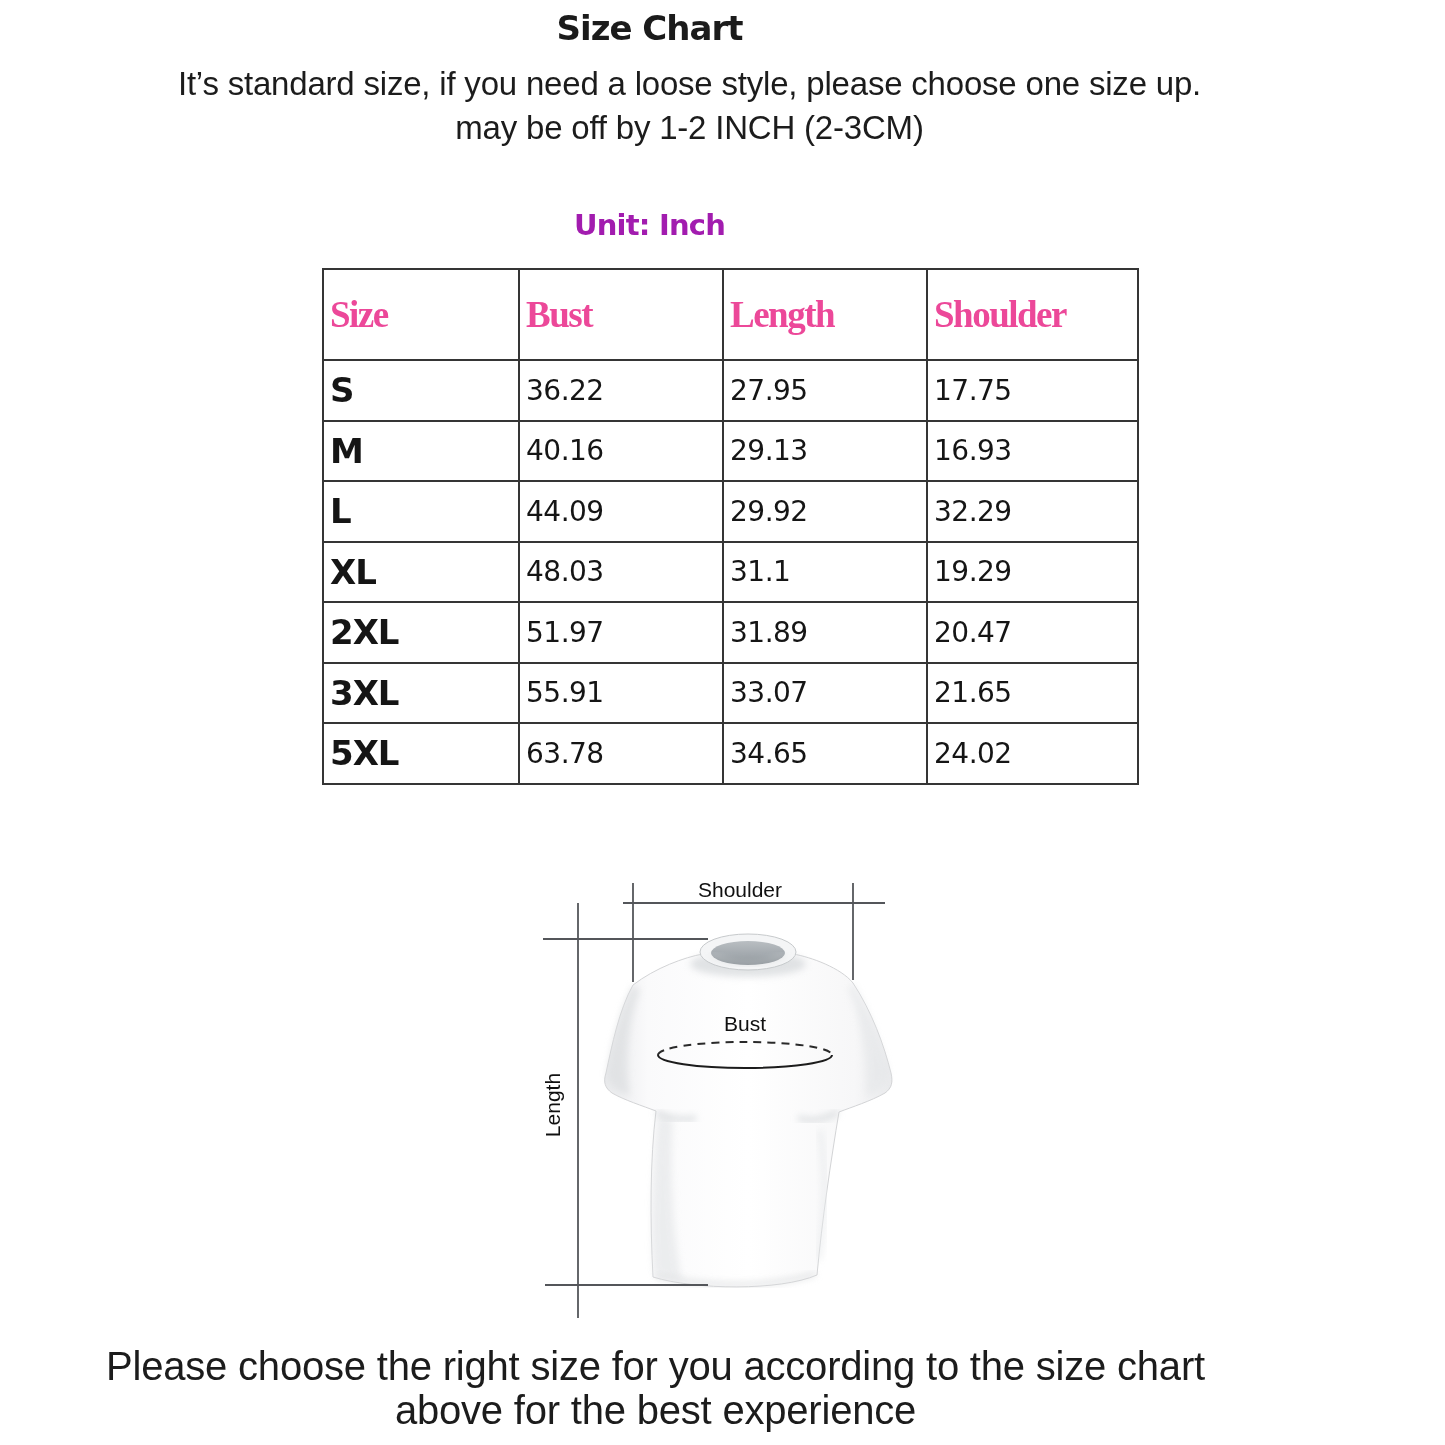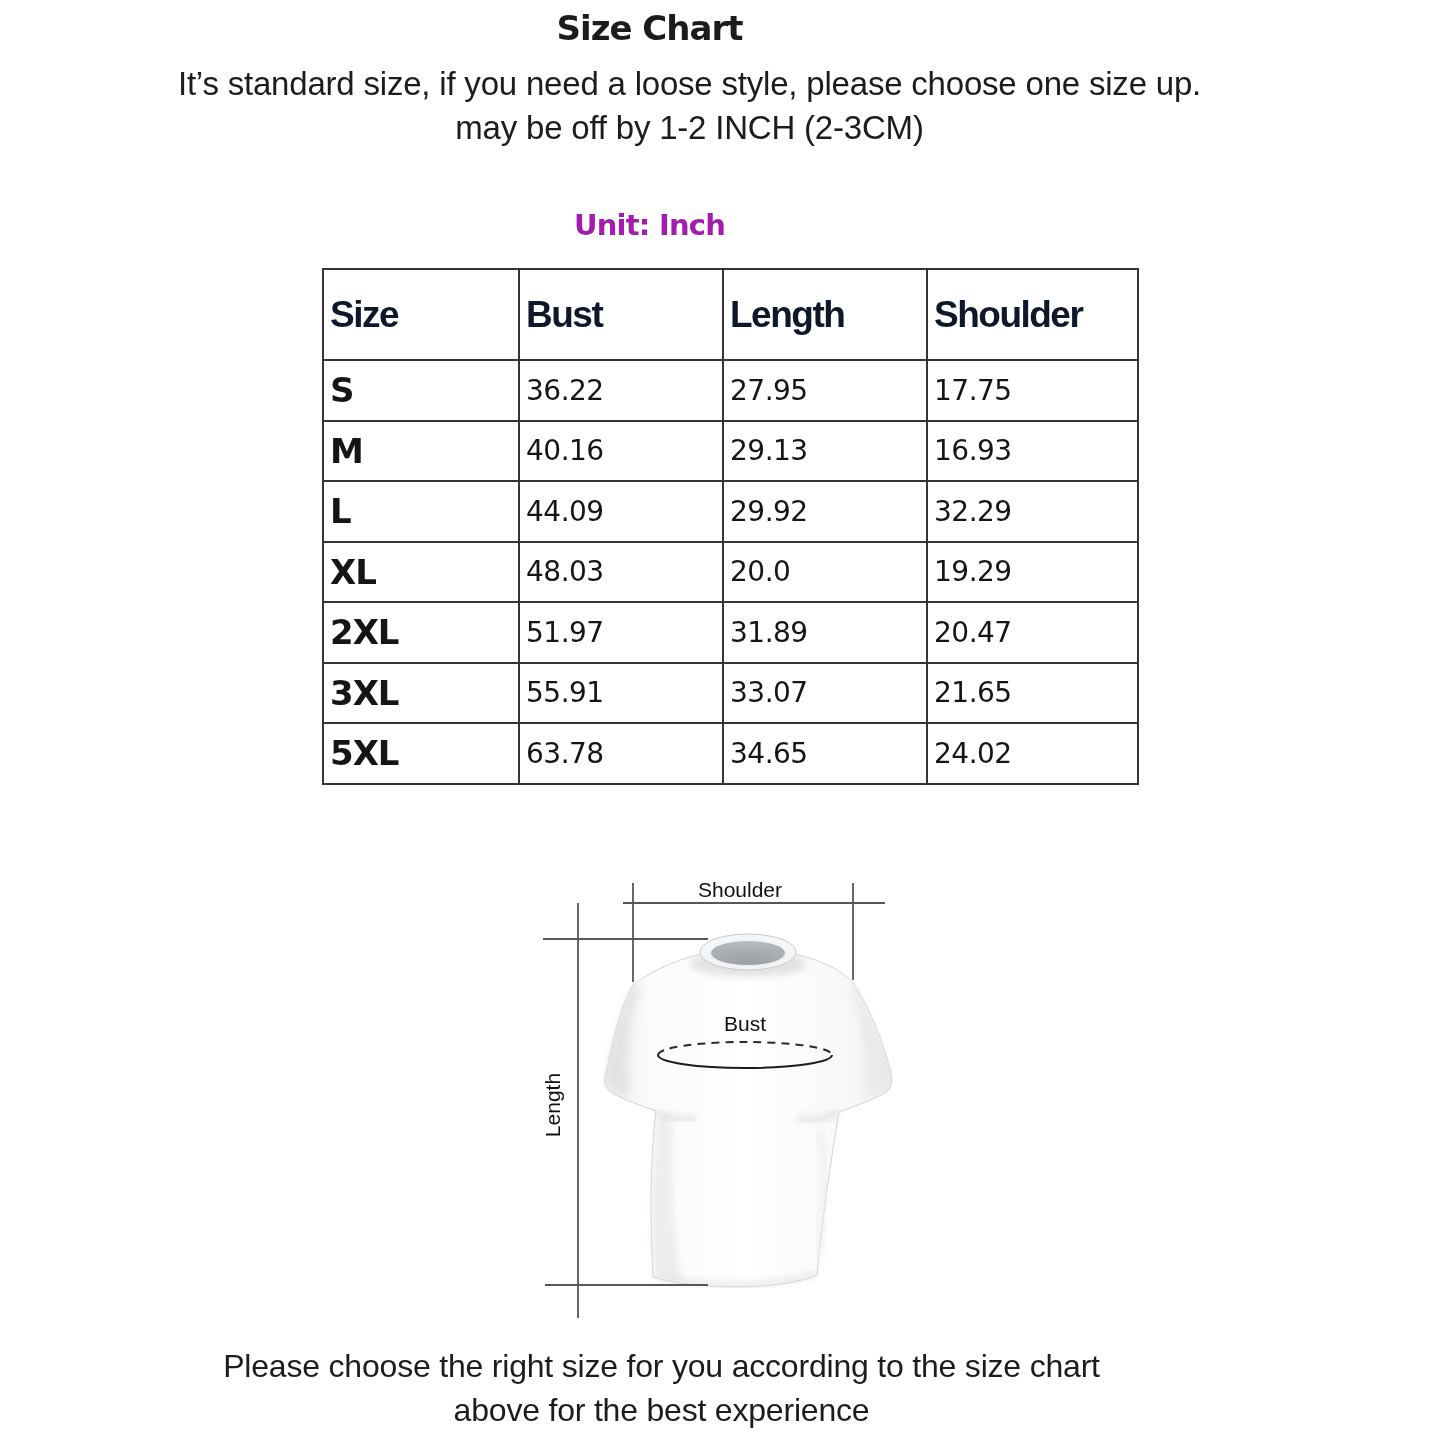--- a/index.html
+++ b/index.html
@@ -23,33 +23,33 @@
   }
   table.size-table{
     position:absolute;left:322px;top:268px;width:815px;
     border-collapse:collapse;table-layout:fixed;background:#ffffff;
   }
   table.size-table th, table.size-table td{
     border:2.5px solid #353535;text-align:left;vertical-align:middle;
     padding:0 0 0 6px;overflow:hidden;white-space:nowrap;
   }
   table.size-table th{
-    height:89px;font-family:Liberation Sans, sans-serif;font-size:37px;
-    font-weight:bold;letter-spacing:-1.5px;color:#0f172a;
+    height:89px;font-family:Liberation Serif, serif;font-size:37px;
+    font-weight:bold;letter-spacing:-1.5px;color:#ec4899;
   }
   table.size-table td{
     height:58.5px;font-family:"DejaVu Sans",sans-serif;font-size:28px;
     letter-spacing:-0.5px;color:#151515;
   }
   table.size-table td.c-size{font-weight:bold;font-size:34px;letter-spacing:-1px;}
   .diagram{position:absolute;left:500px;top:860px;width:500px;height:480px;}
   .dim-label{font-family:"Liberation Sans",sans-serif;font-size:21px;fill:#101010;}
   .footer-note{
-    position:absolute;top:1344px;left:12px;width:100%;text-align:center;
-    font-size:32px;line-height:44px;color:#1c1c1c;letter-spacing:-0.2px;
+    position:absolute;top:1344px;left:6px;width:100%;text-align:center;
+    font-size:40px;line-height:44px;color:#1c1c1c;letter-spacing:-0.2px;
   }
 </style>
 </head>
 <body>
 
 <div class="page">
 
   <h1 class="page-title">Size Chart</h1>
 
   <div class="intro">
@@ -89,21 +89,21 @@
       </tr>
       <tr>
         <td class="c-size">L</td>
         <td>44.09</td>
         <td>29.92</td>
         <td>32.29</td>
       </tr>
       <tr>
         <td class="c-size">XL</td>
         <td>48.03</td>
-        <td>20.0</td>
+        <td>31.1</td>
         <td>19.29</td>
       </tr>
       <tr>
         <td class="c-size">2XL</td>
         <td>51.97</td>
         <td>31.89</td>
         <td>20.47</td>
       </tr>
       <tr>
         <td class="c-size">3XL</td>

